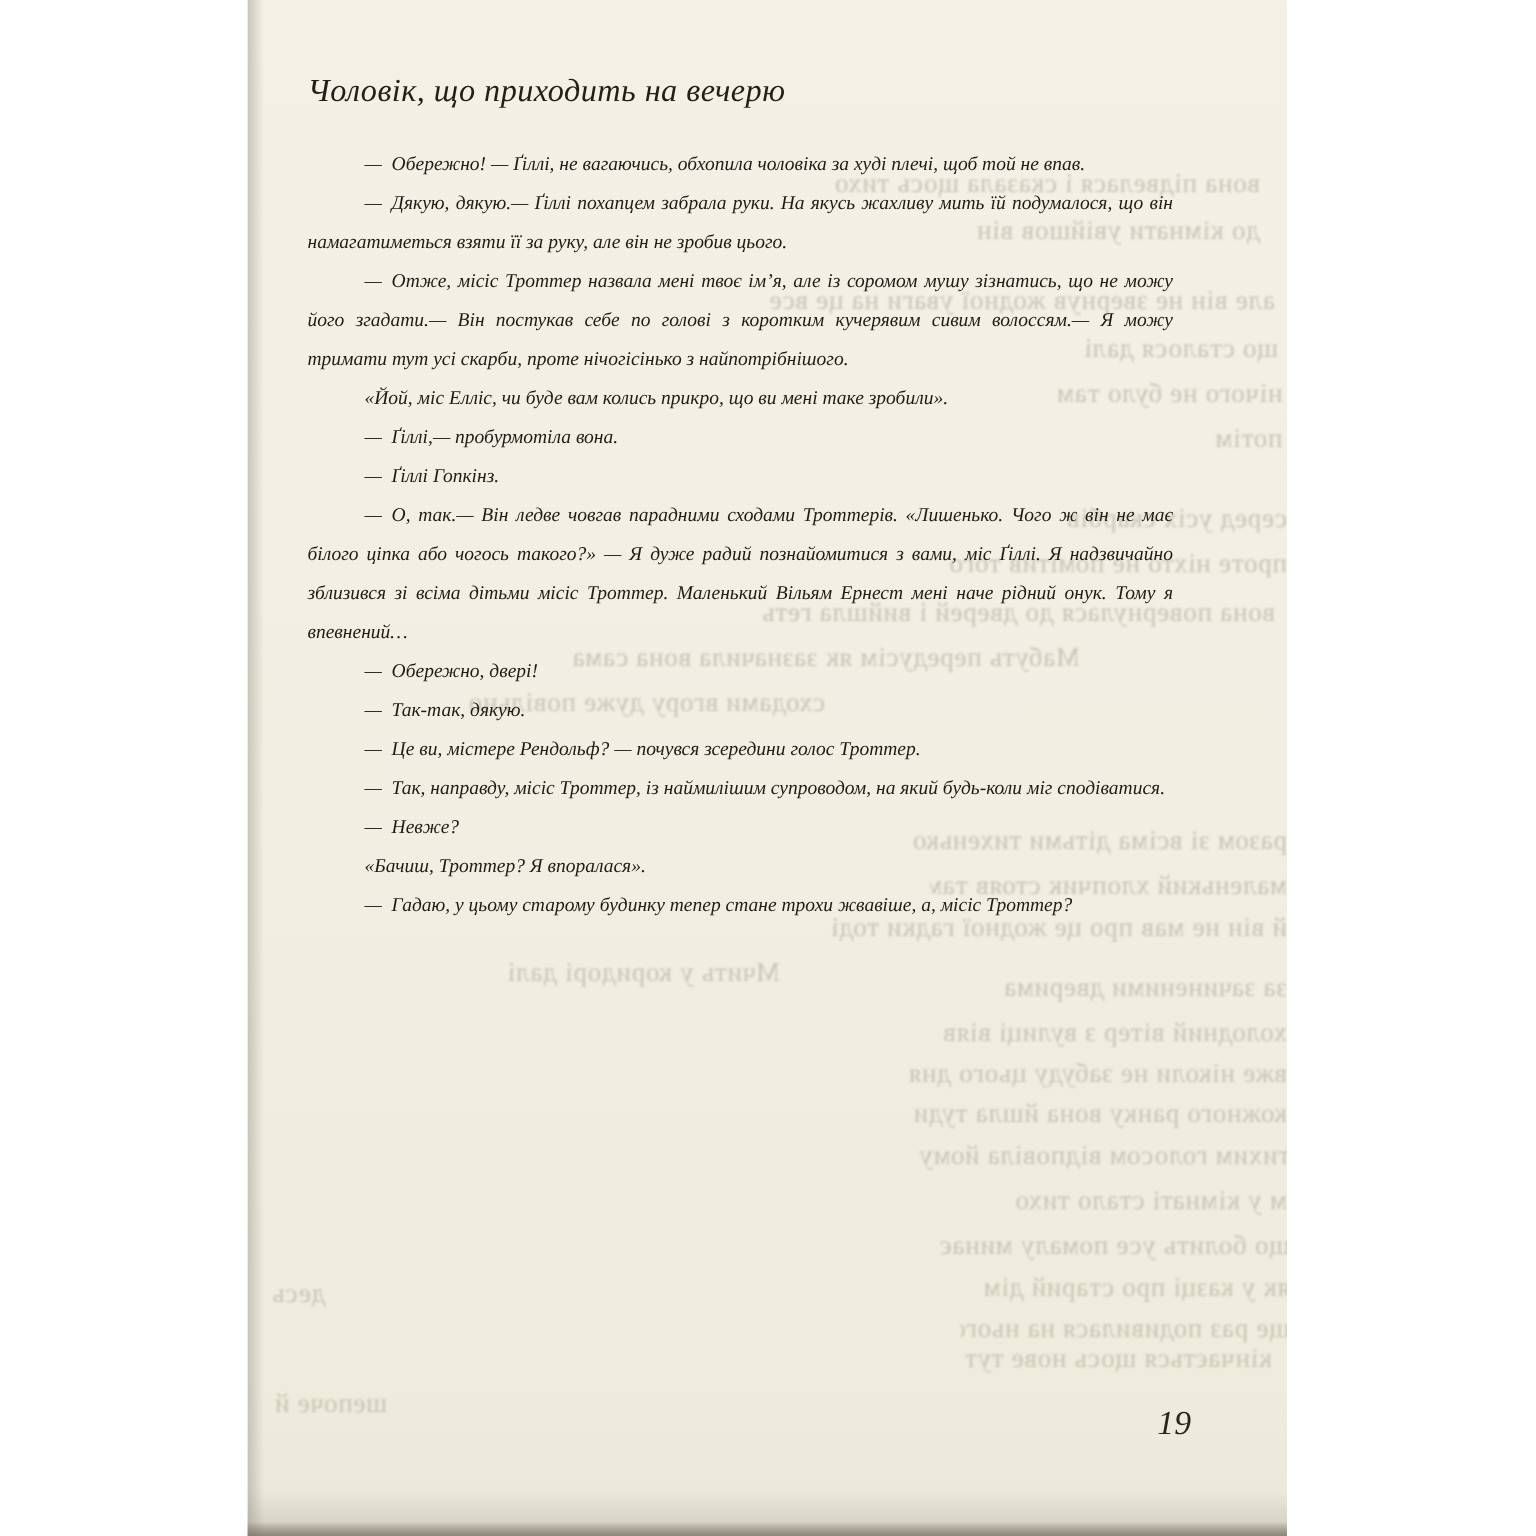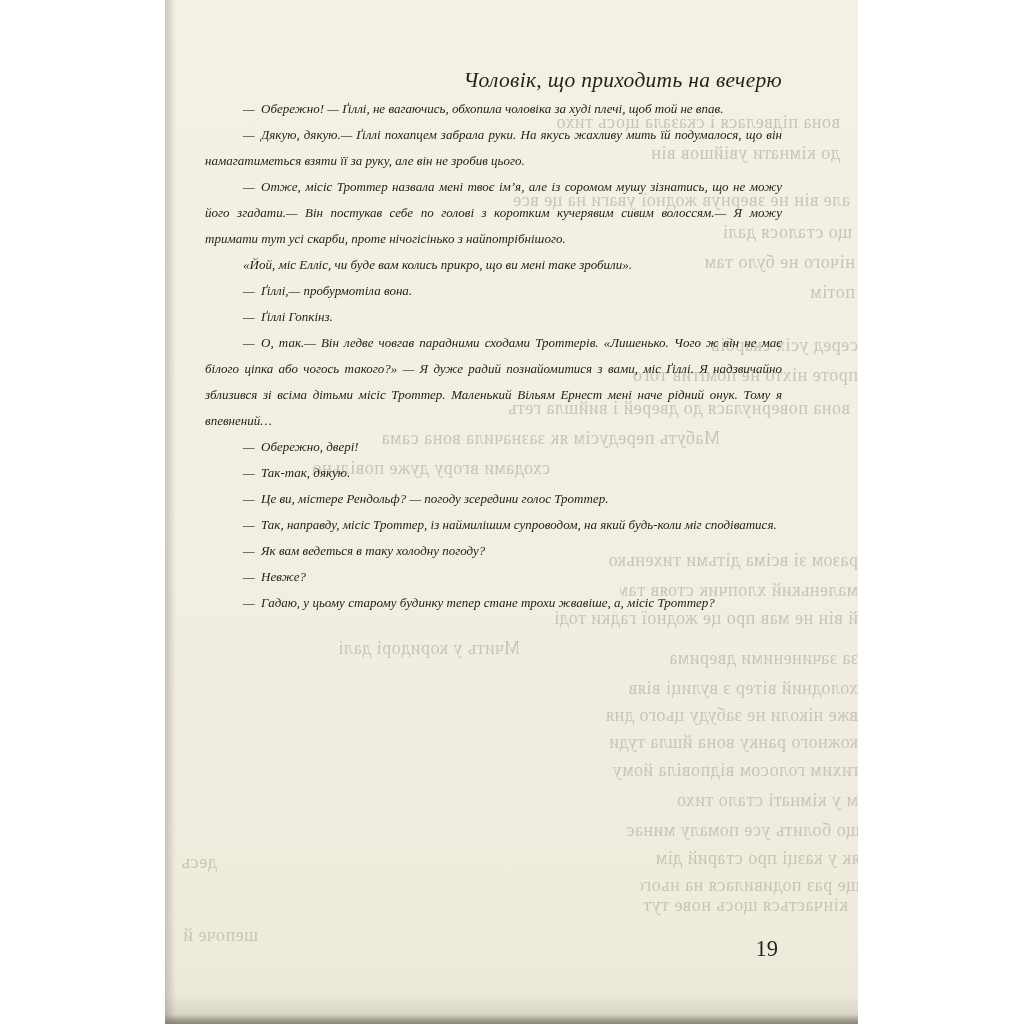--- a/index.html
+++ b/index.html
@@ -31,24 +31,23 @@
   .edge-bottom {
     position: absolute;
     left: 0; right: 0; bottom: 0;
     height: 9px;
     background: linear-gradient(to bottom, rgba(130,125,110,0), rgba(118,113,99,0.6));
     z-index: 3;
     pointer-events: none;
   }
   .page-header {
     position: absolute;
-    top: 68px;
+    top: 48px;
     left: 40px;
     width: 577px;
-    text-align: right;
     font-style: italic;
     font-size: 21.5px;
     letter-spacing: 0.3px;
     color: #231f17;
     z-index: 2;
   }
   .page-body {
     position: absolute;
     top: 96px;
     left: 40px;
@@ -58,21 +57,22 @@
     text-align: justify;
     color: #201c15;
     z-index: 2;
     font-style: italic;
   }
   .page-body p.para { margin: 0; }
   .page-body p.indent { text-indent: 38px; }
   .page-number {
     position: absolute;
     top: 936px;
-    right: 80px;
+    right: 64px;
+    font-style: italic;
     font-size: 22.5px;
     color: #2a261e;
     z-index: 2;
   }
   .ghost-layer {
     position: absolute;
     inset: 0;
     z-index: 1;
     pointer-events: none;
   }
@@ -125,22 +125,22 @@
   <div class="page-body">
       <p class="para indent">— Обережно! — Ґіллі, не вагаючись, обхопила чоловіка за худі плечі, щоб той не впав.</p>
       <p class="para indent">— Дякую, дякую.— Ґіллі похапцем забрала руки. На якусь жахливу мить їй подумалося, що він намагатиметься взяти її за руку, але він не зробив цього.</p>
       <p class="para indent">— Отже, місіс Троттер назвала мені твоє ім’я, але із соромом мушу зізнатись, що не можу його згадати.— Він постукав себе по голові з коротким кучерявим сивим волоссям.— Я можу тримати тут усі скарби, проте нічогісінько з найпотрібнішого.</p>
       <p class="para indent">«Йой, міс Елліс, чи буде вам колись прикро, що ви мені таке зробили».</p>
       <p class="para indent">— Ґіллі,— пробурмотіла вона.</p>
       <p class="para indent">— Ґіллі Гопкінз.</p>
       <p class="para indent">— О, так.— Він ледве човгав парадними сходами Троттерів. «Лишенько. Чого ж він не має білого ціпка або чогось такого?» — Я дуже радий познайомитися з вами, міс Ґіллі. Я надзвичайно зблизився зі всіма дітьми місіс Троттер. Маленький Вільям Ернест мені наче рідний онук. Тому я впевнений…</p>
       <p class="para indent">— Обережно, двері!</p>
       <p class="para indent">— Так-так, дякую.</p>
-      <p class="para indent">— Це ви, містере Рендольф? — погоду зсередини голос Троттер.</p>
+      <p class="para indent">— Це ви, містере Рендольф? — почувся зсередини голос Троттер.</p>
       <p class="para indent">— Так, направду, місіс Троттер, із наймилішим супроводом, на який будь-коли міг сподіватися.</p>
-      <p class="para indent">— Як вам ведеться в таку холодну погоду?</p>
       <p class="para indent">— Невже?</p>
+      <p class="para indent">«Бачиш, Троттер? Я впоралася».</p>
       <p class="para indent">— Гадаю, у цьому старому будинку тепер стане трохи жваві­ше, а, місіс Троттер?</p>
     </div>
   <div class="page-number">19</div>
   <div class="edge-left"></div>
   <div class="edge-bottom"></div>
 </div>
 
 </body></html>

